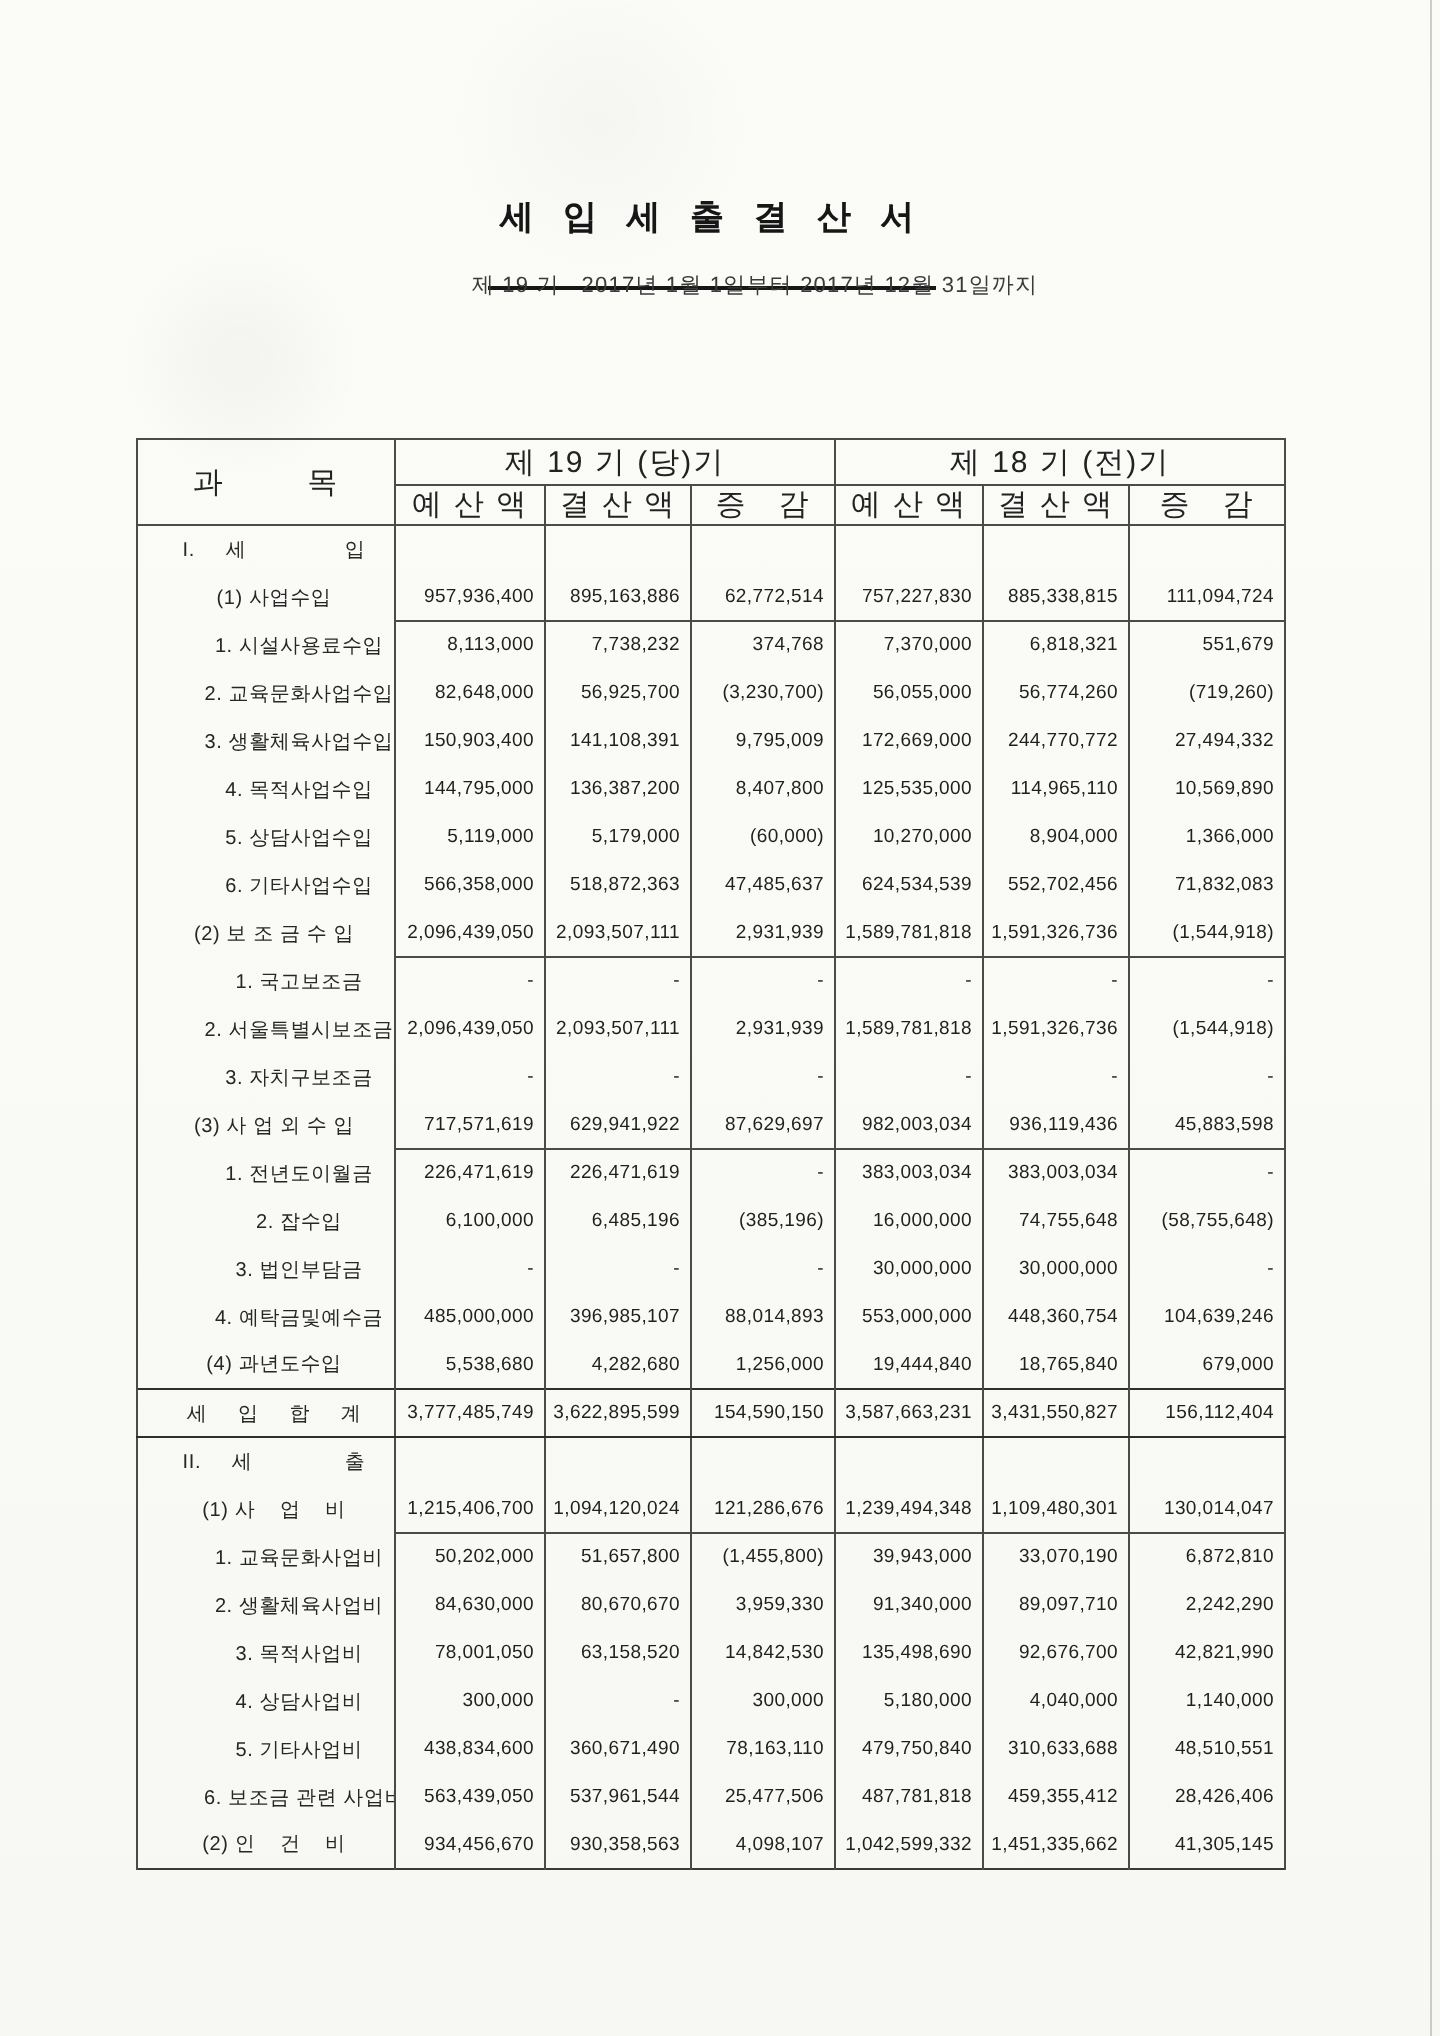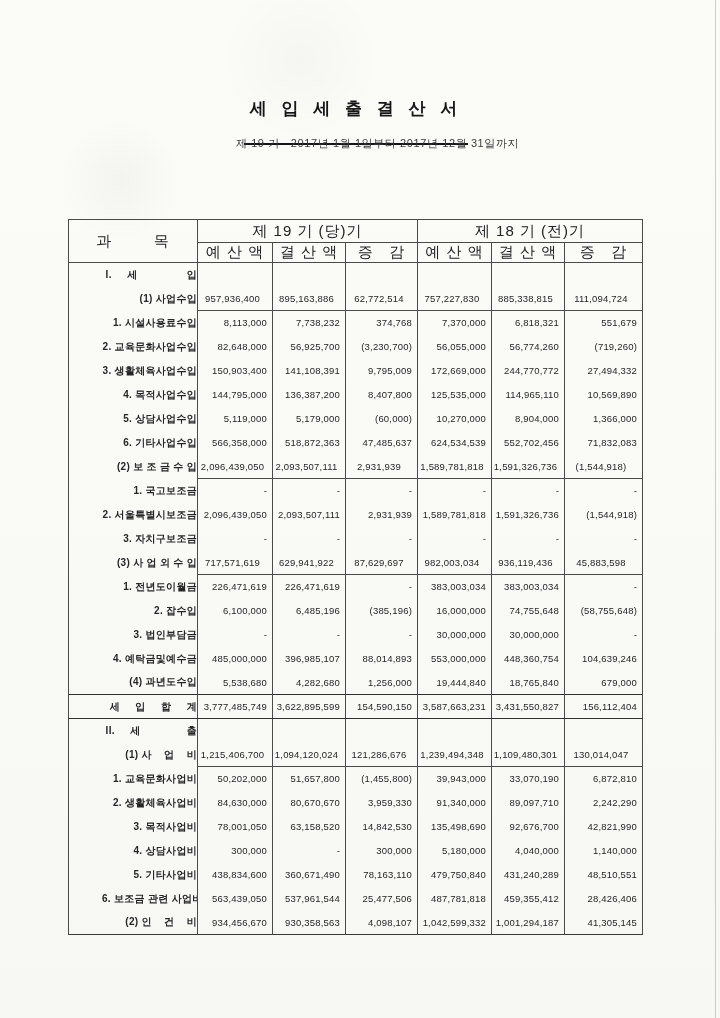--- a/index.html
+++ b/index.html
@@ -52,30 +52,30 @@
     letter-spacing:1px; white-space:pre; text-align:center;
     vertical-align:middle;
   }
   tr.hrow1 th { height:23px; }
   tr.hrow2 th { height:15px; }
   tbody td {
     border-left:1px solid #4a4a4a; border-right:1px solid #4a4a4a;
     height:24px; vertical-align:middle; background:transparent;
   }
   td.label {
-    font-size:10px; color:#262626; text-align:right;
-    padding-left:8px; white-space:pre; letter-spacing:0.3px;font-weight:bold;
+    font-size:10px; color:#262626; text-align:center;
+    padding-left:8px; white-space:pre; letter-spacing:0.3px;
   }
   td.num {
     font-size:9.5px; color:#1f1f1f; text-align:right;
     padding-right:5px; letter-spacing:0.2px;
   }
   tr.item td.label { padding-left:33px; }
   tr.total td.label { padding-left:8px; }
-  tr.group td.num { border-bottom:1px solid #4a4a4a;text-align:center; }
+  tr.group td.num { border-bottom:1px solid #4a4a4a; }
   tr.total td { border-top:1.5px solid #2e2e2e; border-bottom:1.5px solid #2e2e2e; }
 </style>
 </head>
 <body>
 
 <div class="page">
   <div class="scan-edge"></div>
 
   <div class="title-wrap">
     <span class="doc-title">세 입 세 출 결 산 서</span>
@@ -336,36 +336,36 @@
           <td class="num">5,180,000</td>
           <td class="num">4,040,000</td>
           <td class="num">1,140,000</td>
         </tr>
         <tr class="item">
           <td class="label">5. 기타사업비</td>
           <td class="num">438,834,600</td>
           <td class="num">360,671,490</td>
           <td class="num">78,163,110</td>
           <td class="num">479,750,840</td>
-          <td class="num">431,240,289</td>
+          <td class="num">310,633,688</td>
           <td class="num">48,510,551</td>
         </tr>
         <tr class="item">
           <td class="label">6. 보조금 관련 사업비</td>
           <td class="num">563,439,050</td>
           <td class="num">537,961,544</td>
           <td class="num">25,477,506</td>
           <td class="num">487,781,818</td>
           <td class="num">459,355,412</td>
           <td class="num">28,426,406</td>
         </tr>
         <tr class="group-plain">
           <td class="label">(2) 인    건    비</td>
           <td class="num">934,456,670</td>
           <td class="num">930,358,563</td>
           <td class="num">4,098,107</td>
           <td class="num">1,042,599,332</td>
-          <td class="num">1,001,294,187</td>
+          <td class="num">1,451,335,662</td>
           <td class="num">41,305,145</td>
         </tr>
       </tbody>
   </table>
 </div>
 
 </body></html>

